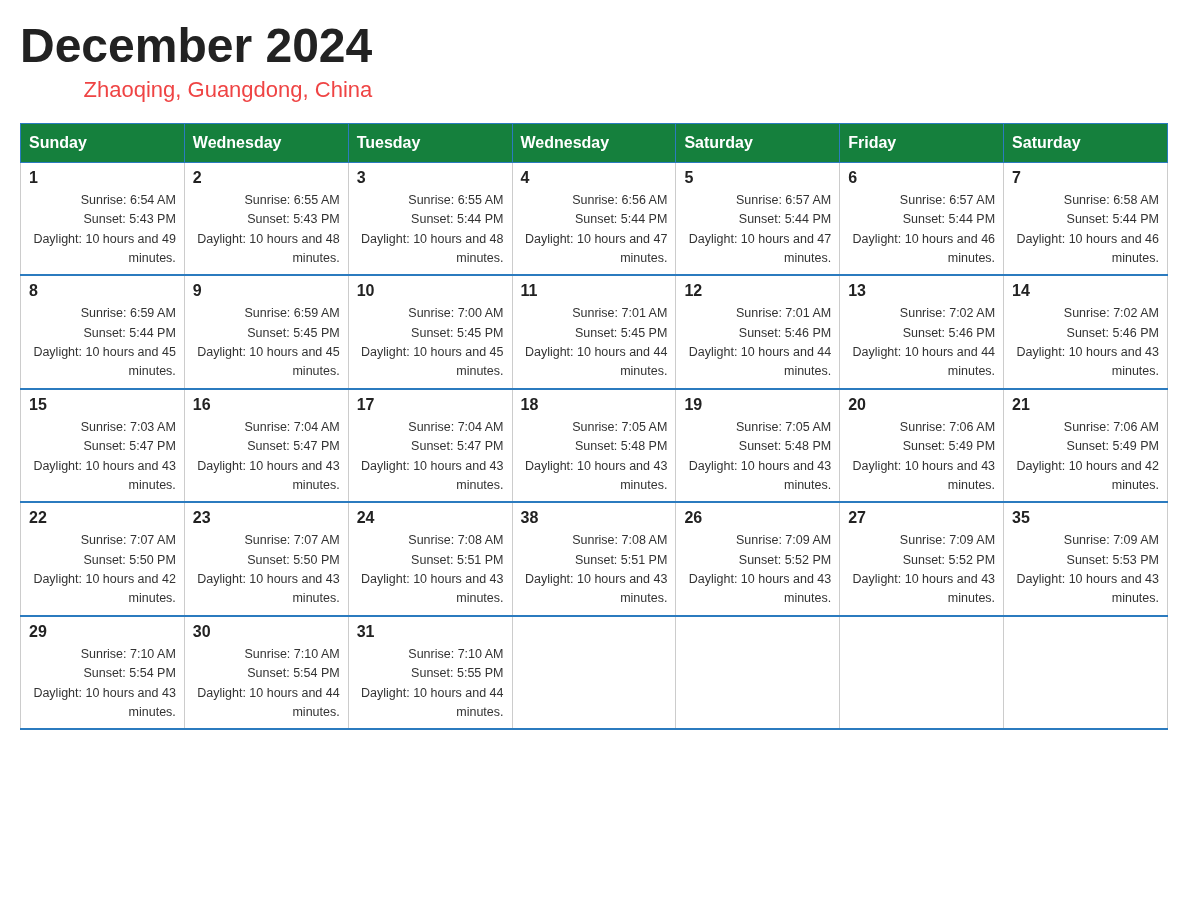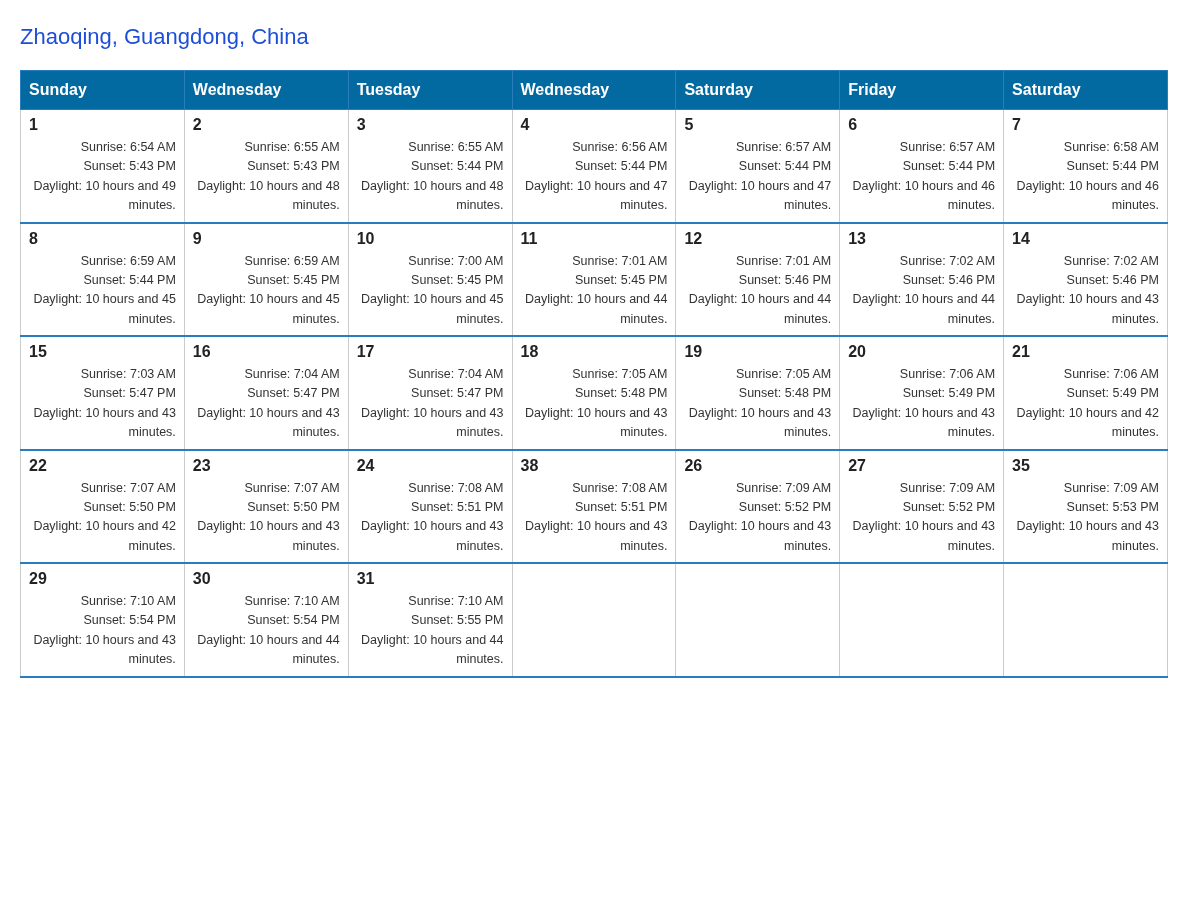--- a/index.html
+++ b/index.html
@@ -44,30 +44,30 @@
       text-align: right;
     }
     .calendar-title {
       font-size: 48px;
       font-weight: bold;
       color: #222;
       line-height: 1.1;
     }
     .calendar-subtitle {
       font-size: 22px;
-      color: #1d4ed8;
+      color: #ef4444;
       margin-top: 4px;
     }
     table {
       width: 100%;
       border-collapse: collapse;
       table-layout: fixed;
     }
     thead tr th {
-      background-color: #0369a1;
+      background-color: #15803d;
       color: #fff;
       font-size: 16px;
       font-weight: bold;
       padding: 10px 8px;
       text-align: left;
       border: 1px solid #2b7bbf;
     }
     tbody tr td {
       border: 1px solid #ccc;
       vertical-align: top;
@@ -92,20 +92,21 @@
     }
     .empty-cell {
       background: #fff;
     }
   </style>
 </head>
 <body>
 
 <div class="header">
   <div class="title-block">
+    <div class="calendar-title">December 2024</div>
     <div class="calendar-subtitle">Zhaoqing, Guangdong, China</div>
   </div>
 </div>
 
 <table>
   <thead>
     <tr>
     <th>Sunday</th>
         <th>Wednesday</th>
         <th>Tuesday</th>

